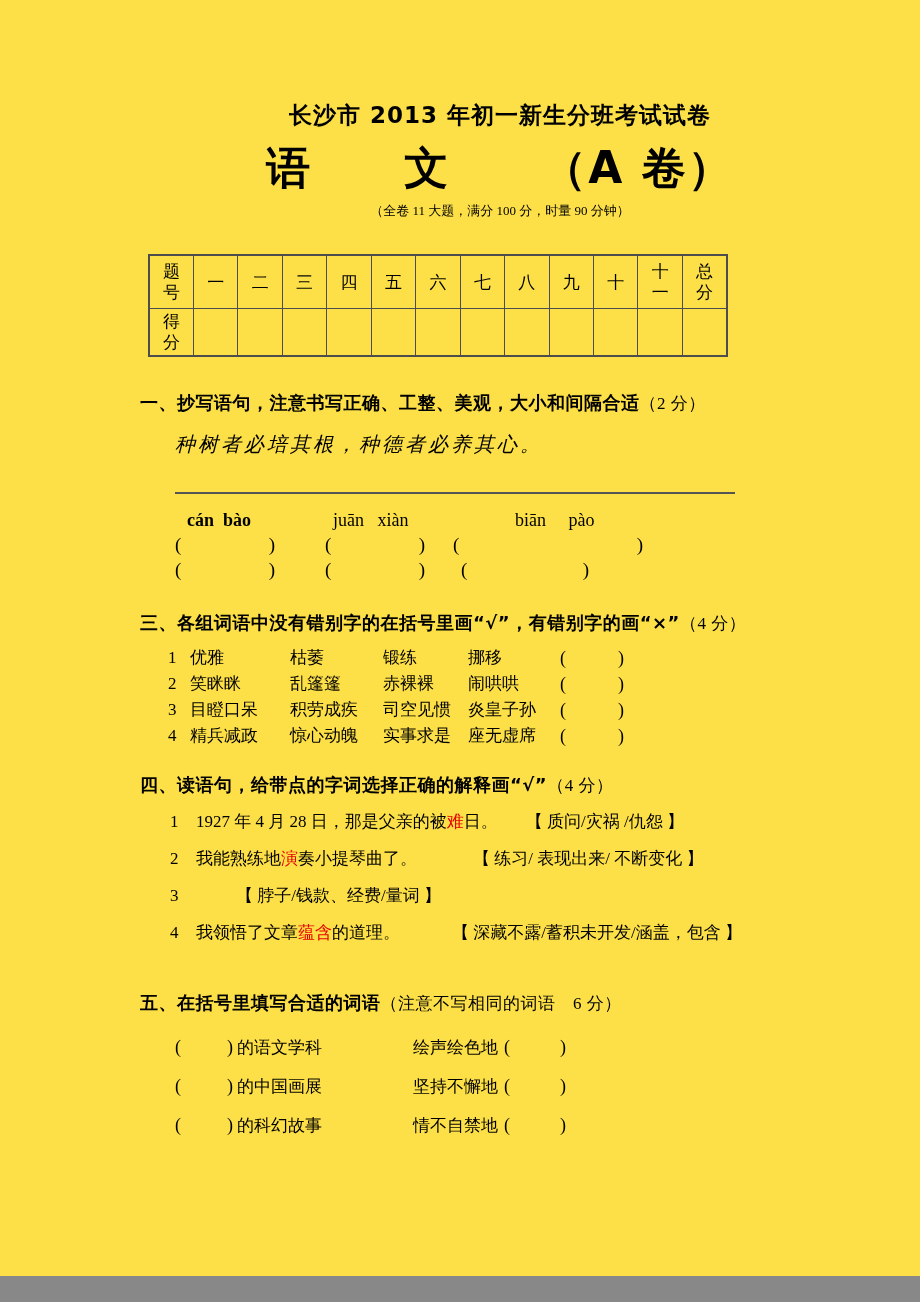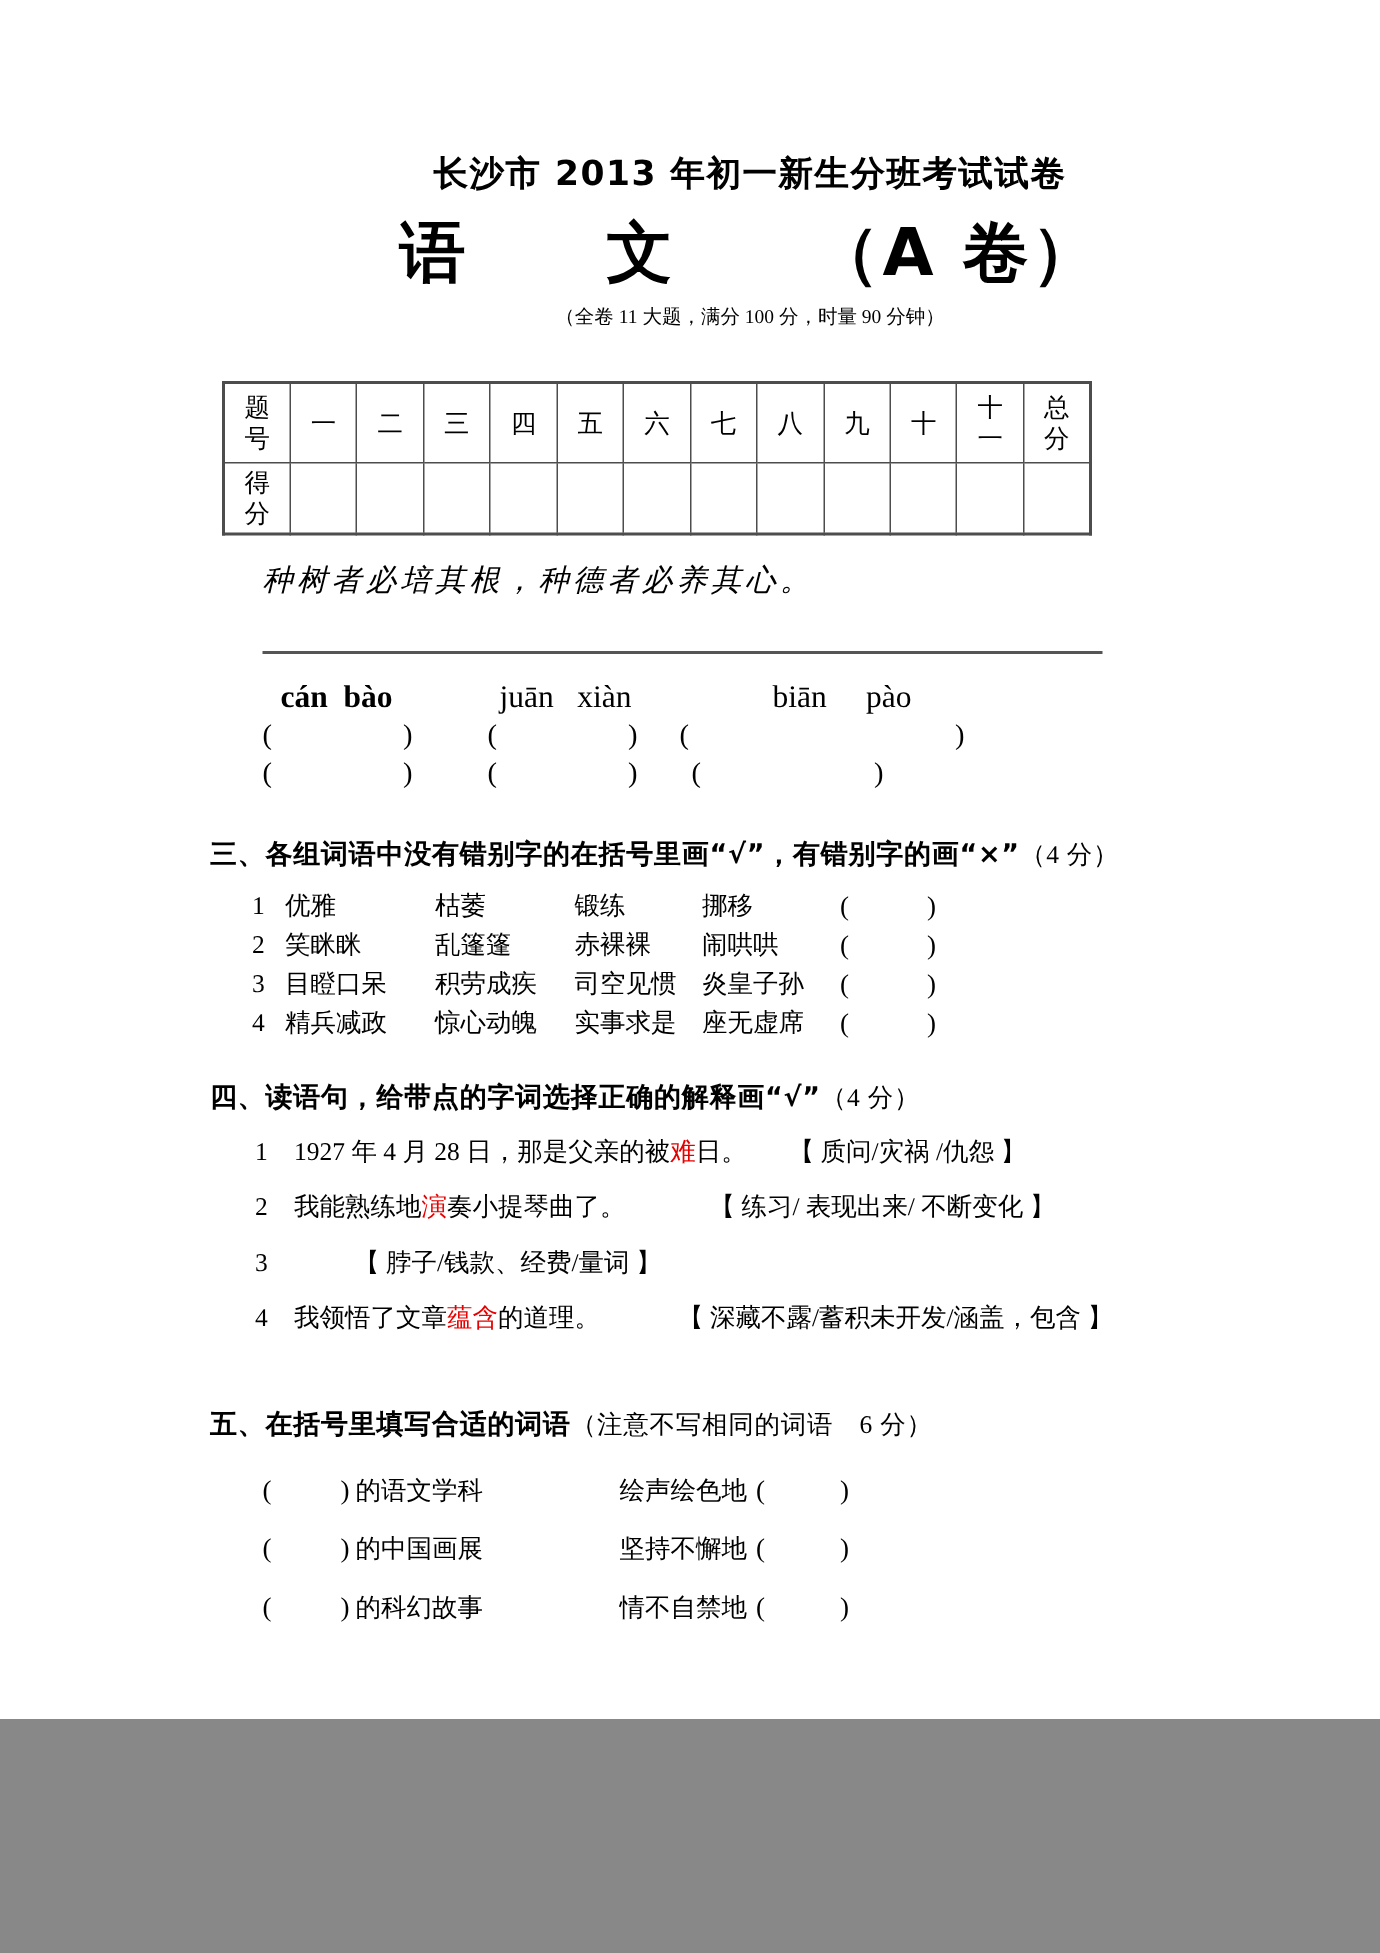--- a/index.html
+++ b/index.html
@@ -1,17 +1,17 @@
 <!DOCTYPE html>
 <html><head>
 <meta charset="utf-8">
 <style>
   html,body{margin:0;padding:0;background:#888;}
   .page{
-    width:920px;height:1146px;background:#ffffff;margin:0 auto;
+    width:920px;height:1276px;background:#fde047;margin:0 auto;
     position:relative;box-sizing:border-box;padding:100px 60px 0 140px;
     font-family:"Liberation Serif","DejaVu Serif",serif;color:#000;
     overflow:hidden;
   }
   
   .hdr-block{width:720px;text-align:center;}
   .t1{font-family:"DejaVu Sans","Liberation Sans",sans-serif;font-weight:bold;font-size:23px;letter-spacing:1px;}
   .t2{font-family:"DejaVu Sans","Liberation Sans",sans-serif;font-weight:bold;font-size:44px;margin-top:8px;letter-spacing:2px;}
   .t3{font-size:13px;margin-top:4px;}
   
@@ -24,21 +24,21 @@
   td.two{white-space:pre-line;line-height:1.25;}
   
   .sec{font-family:"DejaVu Sans","Liberation Sans",sans-serif;font-weight:bold;font-size:18px;letter-spacing:.5px;}
   .sec .hs{font-family:"Liberation Serif","DejaVu Serif",serif;font-weight:normal;font-size:17px;}
   
   .s1{margin-top:34px;}
   .s1-sentence{margin:16px 0 0 35px;font-size:20px;font-style:italic;letter-spacing:3px;}
   .s1-line{margin:34px 0 0 35px;width:560px;border-top:2px solid #555;height:0;}
   .s2{margin-top:16px;}
   
-  .py-row{display:flex;margin-left:35px;font-size:21px;}
+  .py-row{display:flex;margin-left:35px;font-size:18px;}
   .py-row.first{margin-top:16px;}
   .py-row.second{margin-top:24px;}
   .py-col1{width:150px;}
   .py-col2{width:128px;}
   .py-col3{flex:1;}
   .py{white-space:pre;}
   .py.bold{font-weight:bold;}
   .pi1{padding-left:12px;}
   .pi2{padding-left:8px;}
   .pi3{padding-left:62px;}
@@ -121,20 +121,21 @@
       <td></td>
       <td></td>
       <td></td>
       <td></td>
       <td></td>
       <td></td>
     </tr>
   </tbody>
     </table>
 
+  <div class="sec s1"><span>一、抄写语句，注意书写正确、工整、美观，大小和间隔合适</span><span class="hs">（2 分）</span></div>
   <div class="s1-sentence">种树者必培其根，种德者必养其心。</div>
   <div class="s1-line"></div>
 
 
   <div class="py-row first">
     <span class="py-col1"><span class="py bold pi1">cán  bào</span></span>
     <span class="py-col2"><span class="py pi2">juān   xiàn</span></span>
     <span class="py-col3"><span class="py pi3">biān     pào</span></span>
   </div>
   <div class="br-row">

